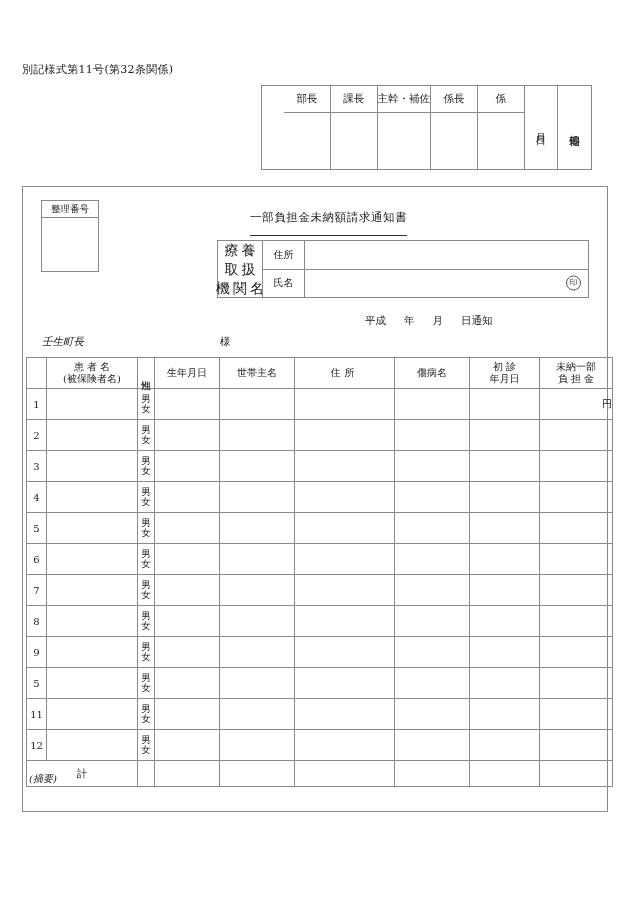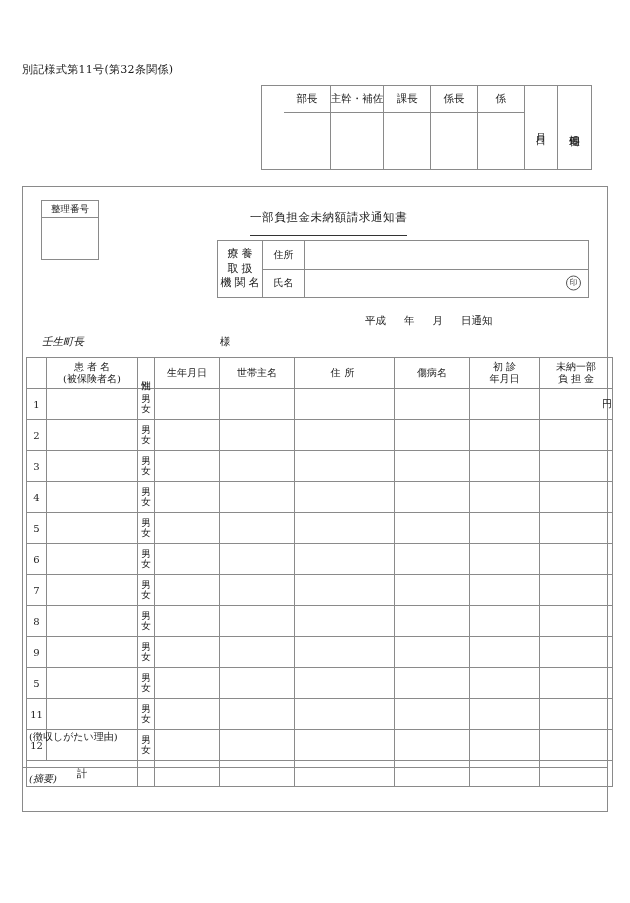--- a/index.html
+++ b/index.html
@@ -90,21 +90,21 @@
     border: 1px solid #8a8a8a;
     box-sizing: border-box;
   }
 
   
   .seiri-box {
     position: absolute;
     left: 18px;
     top: 13px;
     width: 58px;
-    height: 60px;
+    height: 72px;
     border: 1px solid #8a8a8a;
     box-sizing: border-box;
   }
   .seiri-head {
     height: 17px;
     border-bottom: 1px solid #8a8a8a;
     box-sizing: border-box;
     font-size: 9.5px;
     display: flex;
     align-items: center;
@@ -135,22 +135,21 @@
     box-sizing: border-box;
     display: flex;
   }
   .inst-label {
     width: 45px;
     border-right: 1px solid #8a8a8a;
     box-sizing: border-box;
     display: flex;
     flex-direction: column;
     align-items: center;
-    justify-content: center;
-    font-size: 11px;
+    font-size: 14px;
     line-height: 1.35;
   }
   .inst-label span { white-space: nowrap; letter-spacing: 3px; text-indent: 3px; }
   .inst-rows {
     flex: 1;
     display: flex;
     flex-direction: column;
   }
   .inst-row {
     flex: 1;
@@ -296,26 +295,26 @@
 
 <div class="page">
 
   <div class="form-no">別記様式第11号(第32条関係)</div>
 
   <div class="stamp-box">
     <div class="stamp-col">
       <div class="stamp-head">部長</div>
       <div class="stamp-body"></div>
     </div>
+    <div class="stamp-col">
+      <div class="stamp-head">課長</div>
+      <div class="stamp-body"></div>
+    </div>
     <div class="stamp-col wide">
       <div class="stamp-head">主幹・補佐</div>
-      <div class="stamp-body"></div>
-    </div>
-    <div class="stamp-col">
-      <div class="stamp-head">課長</div>
       <div class="stamp-body"></div>
     </div>
     <div class="stamp-col">
       <div class="stamp-head">係長</div>
       <div class="stamp-body"></div>
     </div>
     <div class="stamp-col">
       <div class="stamp-head">係</div>
       <div class="stamp-body"></div>
     </div>
@@ -586,23 +585,19 @@
         <td></td>
         <td></td>
         <td></td>
         <td></td>
         <td></td>
         <td class="yen-cell"></td>
       </tr>
     </tbody>
   </table>
 
-  <div class="note-block" id="reason-block">
-    <div>(徴収しがたい理由)</div>
-    <div></div>
-  </div>
 
   <div class="note-block" id="summary-block">
     <div>(摘要)</div>
     <div></div>
   </div>
 
 </div>
 
 </body></html>

